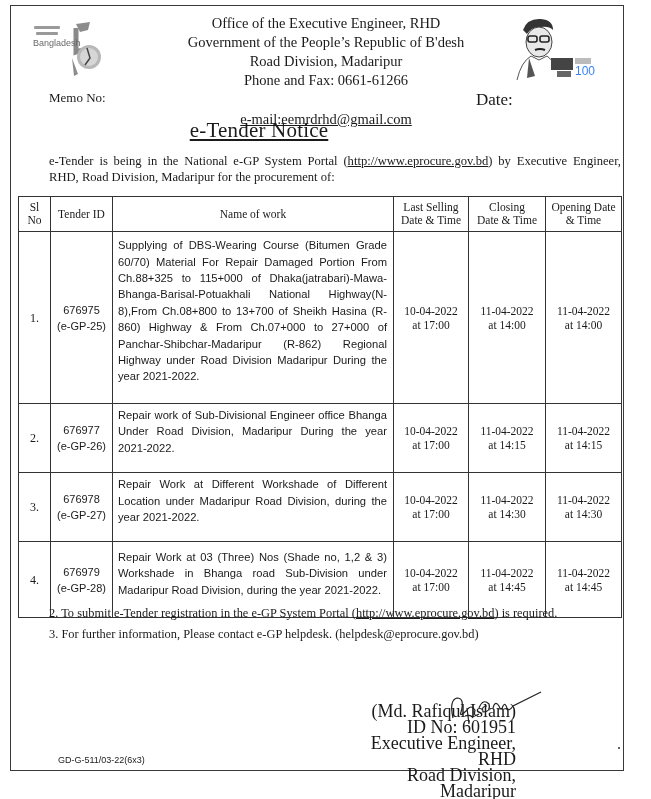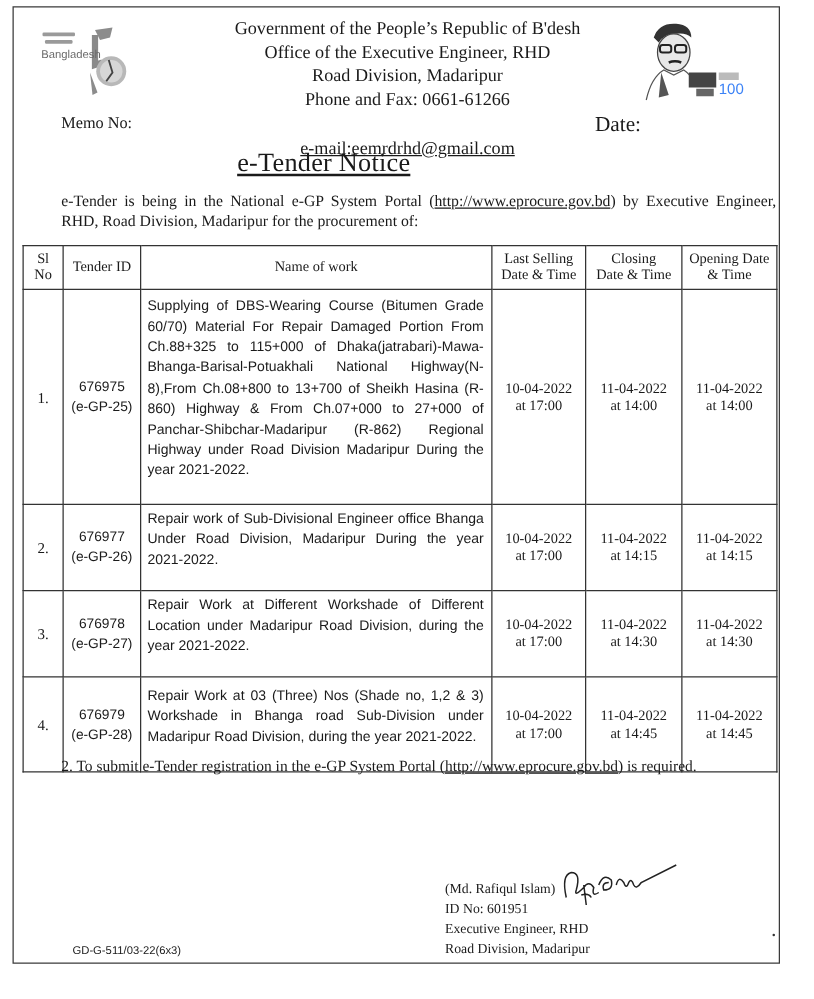--- a/index.html
+++ b/index.html
@@ -20,21 +20,21 @@
     table.tender th, table.tender td { border: 1px solid #333; vertical-align: middle; }
     table.tender th { font-weight: normal; font-size: 11.5px; line-height: 13px; text-align: center; height: 34px; padding: 0 2px; }
     table.tender td { text-align: center; font-size: 11.5px; line-height: 14px; padding: 0 2px; }
     table.tender td.sl { font-size: 12px; }
     table.tender td.tid { font-family: "Liberation Sans", sans-serif; font-size: 11px; line-height: 16px; }
     table.tender td.work { font-family: "Liberation Sans", sans-serif; font-size: 11.2px; line-height: 16.4px; text-align: justify; text-align-last: left; padding: 3px 6px 16px 5px; }
     table.tender td.dt { font-size: 11.5px; line-height: 14px; text-align: center; }
     .notes { left: 49px; top: 603px; font-size: 12.4px; line-height: 21px; }
     .notes .link { text-decoration: underline; }
     .signature { left: 445px; top: 688px; width: 100px; height: 38px; }
-    .sign-block { left: 356px; top: 703px; width: 150px; text-align: left; font-size: 11px; line-height: 16px; }
+    .sign-block { left: 366px; top: 703px; width: 150px; text-align: right; font-size: 18px; line-height: 16px; }
     .footer-code { left: 58px; top: 755px; font-family: "Liberation Sans", sans-serif; font-size: 9px; }
     .dot { left: 618px; top: 747px; width: 2px; height: 2px; background: #333; border-radius: 50%; }
   </style>
 </head>
 <body>
 
 <div class="frame"></div>
 
 <div class="abs logo-left">
   <svg width="74" height="62" viewBox="0 0 74 62">
@@ -62,22 +62,22 @@
     <path d="M12 64 Q16 46 26 40 L34 44 L42 40 Q48 44 50 50" fill="none" stroke="#555" stroke-width="1"></path>
     <path d="M24 42 L30 60 L22 62 Z" fill="#555"></path>
     <rect x="46" y="42" width="22" height="12" fill="#444"></rect>
     <rect x="52" y="55" width="14" height="6" fill="#666"></rect>
     <rect x="70" y="42" width="16" height="6" fill="#bbb"></rect>
   </svg>
   <span class="abs" style="left:70px;top:48px;font-family:'Liberation Sans',sans-serif;font-size:12px;font-weight:normal;color:#3b82f6;">100</span>
 </div>
 
 <div class="abs header">
+  <div>Office of the Executive Engineer, RHD</div>
   <div>Government of the People’s Republic of B'desh</div>
-  <div>Office of the Executive Engineer, RHD</div>
   <div>Road Division, Madaripur</div>
   <div>Phone and Fax: 0661-61266</div>
   <div class="email">e-mail:eemrdrhd@gmail.com</div>
 </div>
 
 <div class="abs memo">Memo No:</div>
 <div class="abs date">Date:</div>
 
 <div class="abs title">e-Tender Notice</div>
 
@@ -133,20 +133,21 @@
       <td class="work">Repair Work at 03 (Three)  Nos (Shade no, 1,2 &amp; 3) Workshade in Bhanga road Sub-Division under Madaripur Road Division, during the year 2021-2022.</td>
       <td class="dt"><span>10-04-2022</span><br><span>at 17:00</span></td>
       <td class="dt"><span>11-04-2022</span><br><span>at 14:45</span></td>
       <td class="dt"><span>11-04-2022</span><br><span>at 14:45</span></td>
     </tr>
   </tbody>
 </table>
 
 <div class="abs notes">
   <div><span>2. To submit e-Tender registration in the e-GP System Portal (</span><span class="link">http://www.eprocure.gov.bd</span><span>) is required.</span></div>
+  <div>3. For further information, Please contact e-GP helpdesk. (helpdesk@eprocure.gov.bd)</div>
 </div>
 
 <div class="abs signature">
   <svg width="100" height="38" viewBox="0 0 100 38">
     <path d="M8 30 Q4 12 12 10 Q20 10 16 24 Q14 30 22 22 Q26 16 30 22 Q28 30 34 26 M22 20 L24 36 M20 28 Q26 26 28 30" fill="none" stroke="#222" stroke-width="1.2"></path>
     <path d="M34 20 Q38 10 44 16 Q46 24 38 24 Q36 18 42 18" fill="none" stroke="#222" stroke-width="1.2"></path>
     <path d="M48 20 Q50 12 54 18 Q56 24 58 18 Q60 14 62 20 Q64 24 68 18 L96 4" fill="none" stroke="#222" stroke-width="1.2"></path>
   </svg>
 </div>
 

